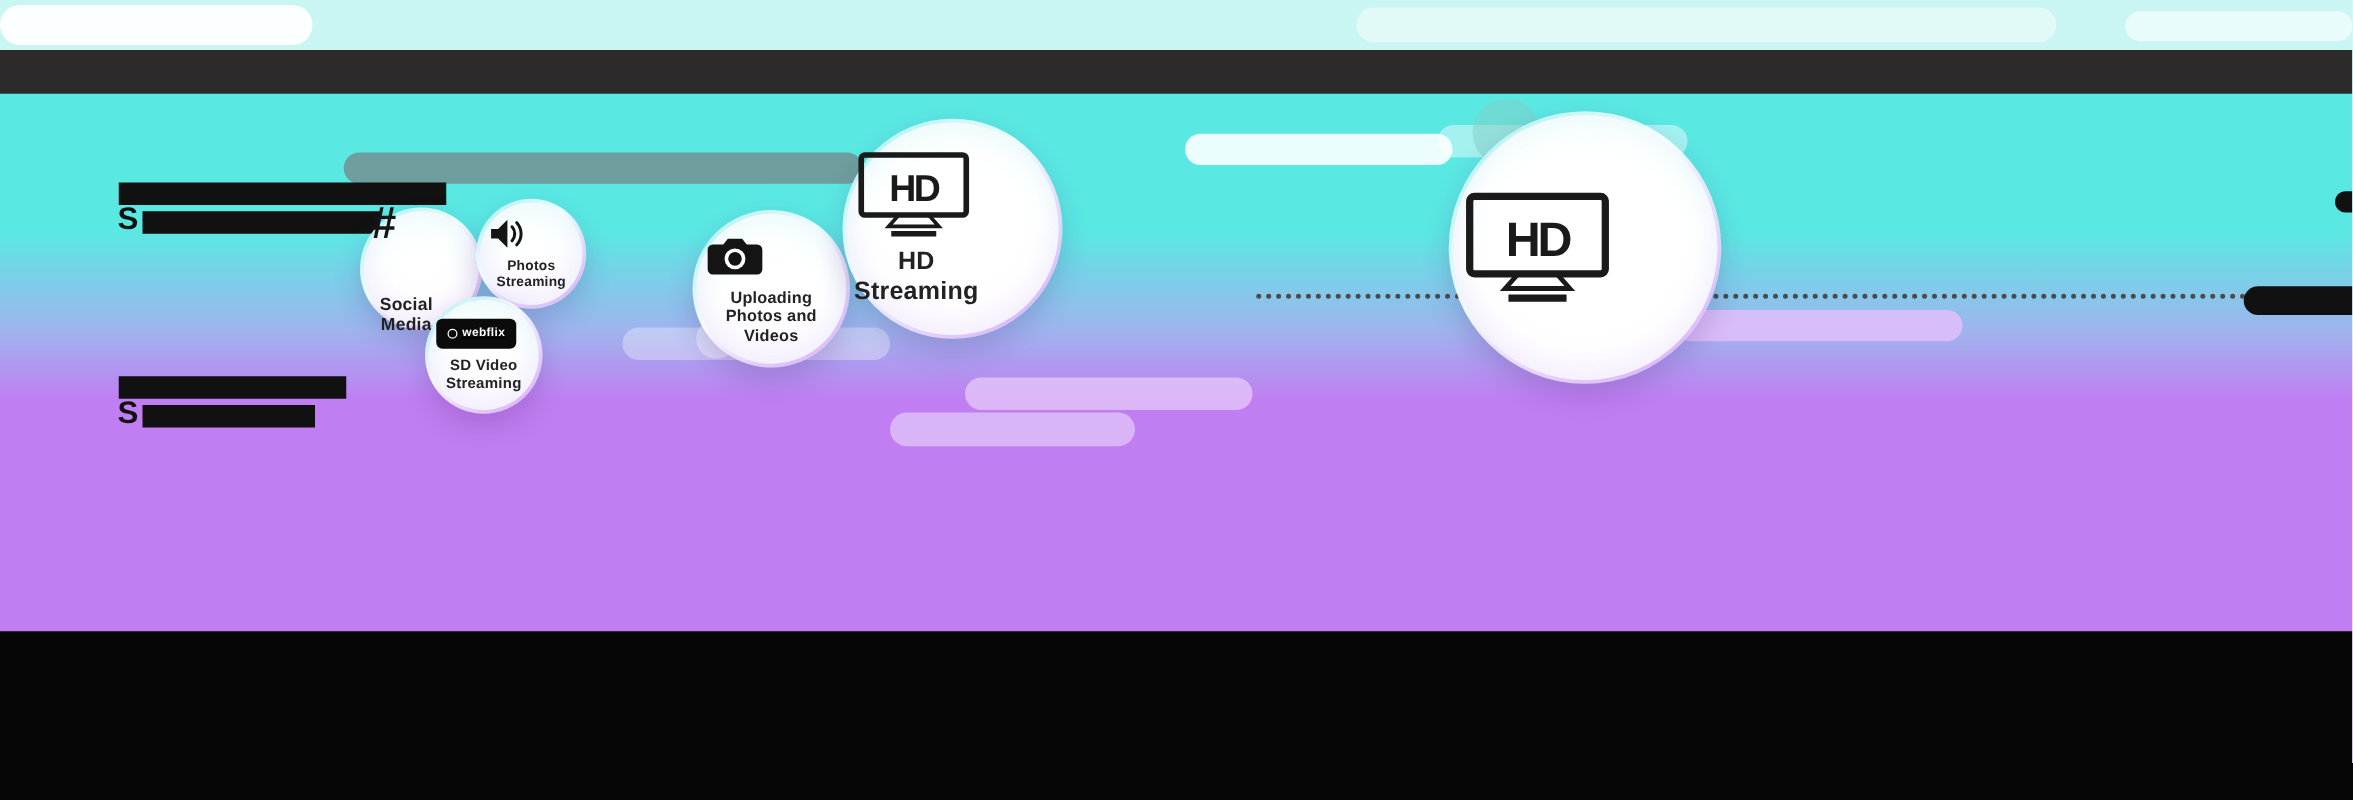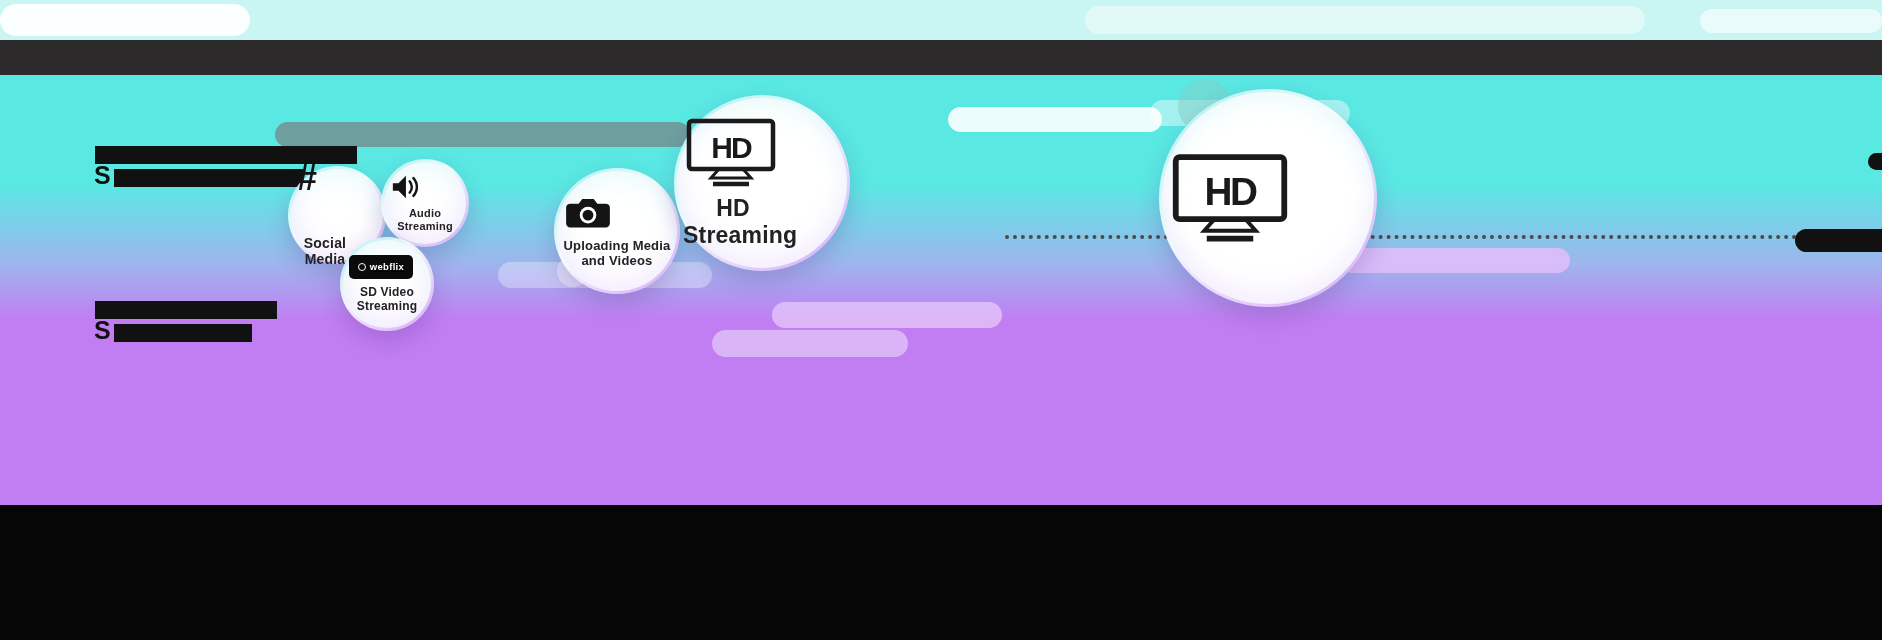--- a/index.html
+++ b/index.html
@@ -62,21 +62,21 @@
   .b-hd{left:674px;top:95px;width:176px;height:176px;}
   .b-vc{left:822px;top:138px;width:194px;height:194px;}
   .b-4k{left:1159px;top:89px;width:218px;height:218px;}
   
   .lbl{color:#222;text-align:center;line-height:1.18;letter-spacing:.2px;}
   .lbl-email{font-size:17px;font-weight:600;}
   .lbl-social{font-size:14px;font-weight:600;max-width:56px;margin-top:34px;}
   .lbl-audio{font-size:11px;font-weight:700;max-width:70px;}
   .lbl-sd{font-size:12px;font-weight:700;max-width:82px;}
   .lbl-upload{font-size:13px;font-weight:700;max-width:118px;}
-  .lbl-lg{font-size:23px;font-weight:600;}
+  .lbl-lg{font-size:20px;font-weight:600;}
   .lbl-hd{max-width:100px;}
   .lbl-4k{max-width:160px;font-size:20px;}
   
   .hash-glyph{font-size:36px;font-weight:800;color:#141414;line-height:.9;}
   .webflix{width:64px;height:24px;background:#0b0b0b;border-radius:5px;
     display:flex;align-items:center;justify-content:center;gap:4px;text-decoration:underline;}
   .wf-dot{width:8px;height:8px;border:1.6px solid #fff;border-radius:50%;box-sizing:border-box;}
   .wf-text{color:#fff;font-size:9.5px;font-weight:700;letter-spacing:.3px;}
   svg{display:block;}
 </style>
@@ -116,42 +116,42 @@
     </div>
   </div>
 
   <div class="bubble b-audio">
     <div class="bubble-in">
       <svg width="30" height="28" viewBox="0 0 32 30">
         <polygon points="3,11 9,11 17,3 17,27 9,19 3,19" fill="#141414"></polygon>
         <path d="M21 9 a9 9 0 0 1 0 12" stroke="#141414" stroke-width="2.6" fill="none" stroke-linecap="round"></path>
         <path d="M25 5.5 a14 14 0 0 1 0 19" stroke="#141414" stroke-width="2.6" fill="none" stroke-linecap="round"></path>
       </svg>
-      <div class="lbl lbl-audio">Audio Streaming</div>
+      <div class="lbl lbl-audio">Photos Streaming</div>
     </div>
   </div>
 
   <div class="bubble b-sd">
     <div class="bubble-in">
       <div class="webflix">
         <span class="wf-dot"></span>
         <span class="wf-text">webflix</span>
       </div>
       <div class="lbl lbl-sd">SD Video Streaming</div>
     </div>
   </div>
 
   <div class="bubble b-upload">
     <div class="bubble-in">
       <svg width="50" height="38" viewBox="0 0 48 36">
         <path d="M7 9 h8 l3.5 -4.5 h11 L33 9 h8 a4 4 0 0 1 4 4 v15 a4 4 0 0 1 -4 4 H7 a4 4 0 0 1 -4 -4 V13 a4 4 0 0 1 4 -4 Z" fill="#141414"></path>
         <circle cx="24" cy="20" r="8" fill="#ffffff"></circle>
         <circle cx="24" cy="20" r="5.2" fill="#141414"></circle>
       </svg>
-      <div class="lbl lbl-upload">Uploading Media and Videos</div>
+      <div class="lbl lbl-upload">Uploading Photos and Videos</div>
     </div>
   </div>
 
   <div class="bubble b-hd">
     <div class="bubble-in">
       <svg width="96" height="72" viewBox="0 0 96 72">
         <rect x="6" y="4" width="84" height="48" rx="3" fill="none" stroke="#1a1a1a" stroke-width="4.5"></rect>
         <text x="48" y="41" text-anchor="middle" font-size="30" font-weight="800" letter-spacing="-2" fill="#1a1a1a" font-family="Liberation Sans, sans-serif">HD</text>
         <path d="M36 52 L60 52 L68 61 L28 61 Z" fill="none" stroke="#1a1a1a" stroke-width="3"></path>
         <line x1="30" y1="67" x2="66" y2="67" stroke="#1a1a1a" stroke-width="4.5"></line>

